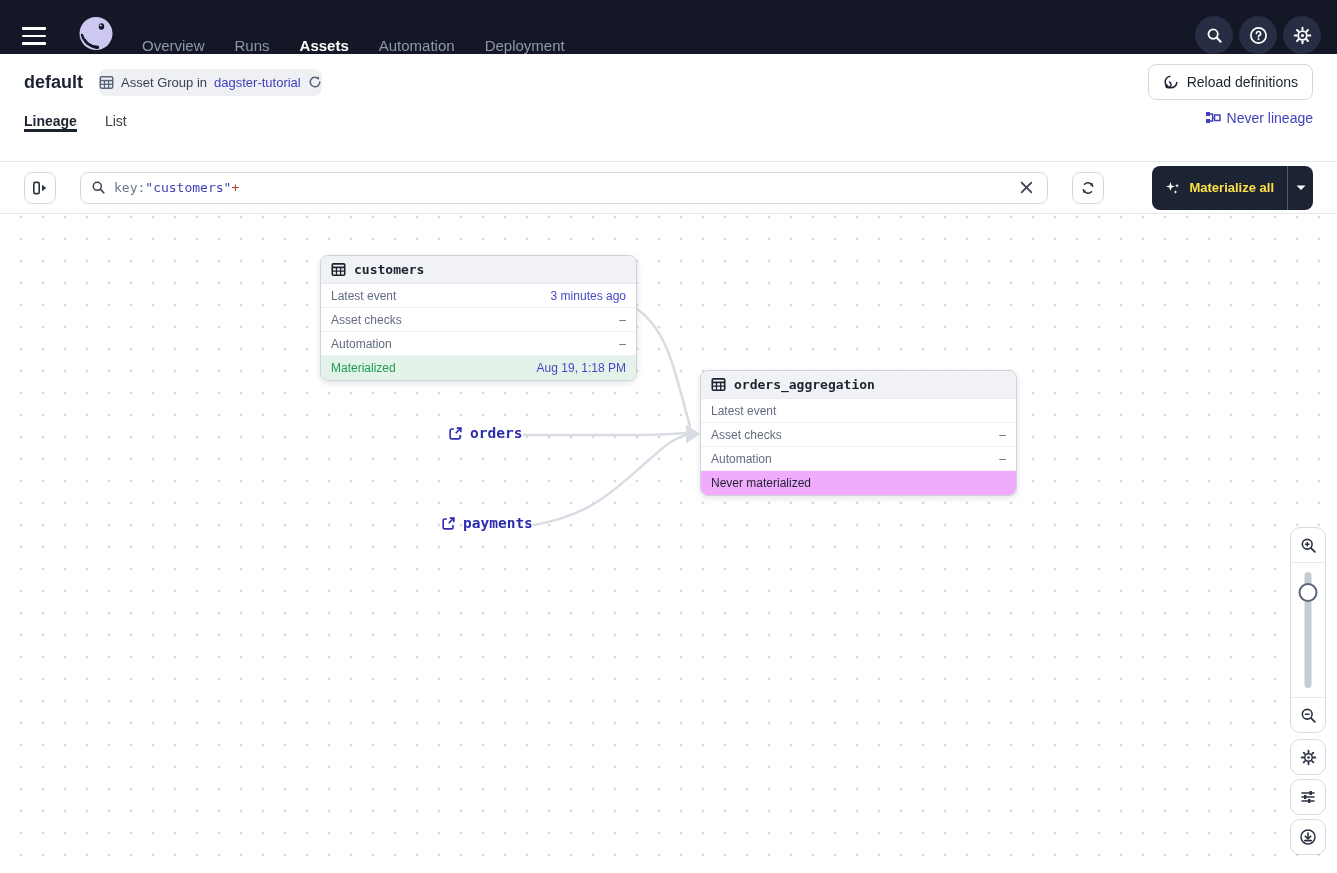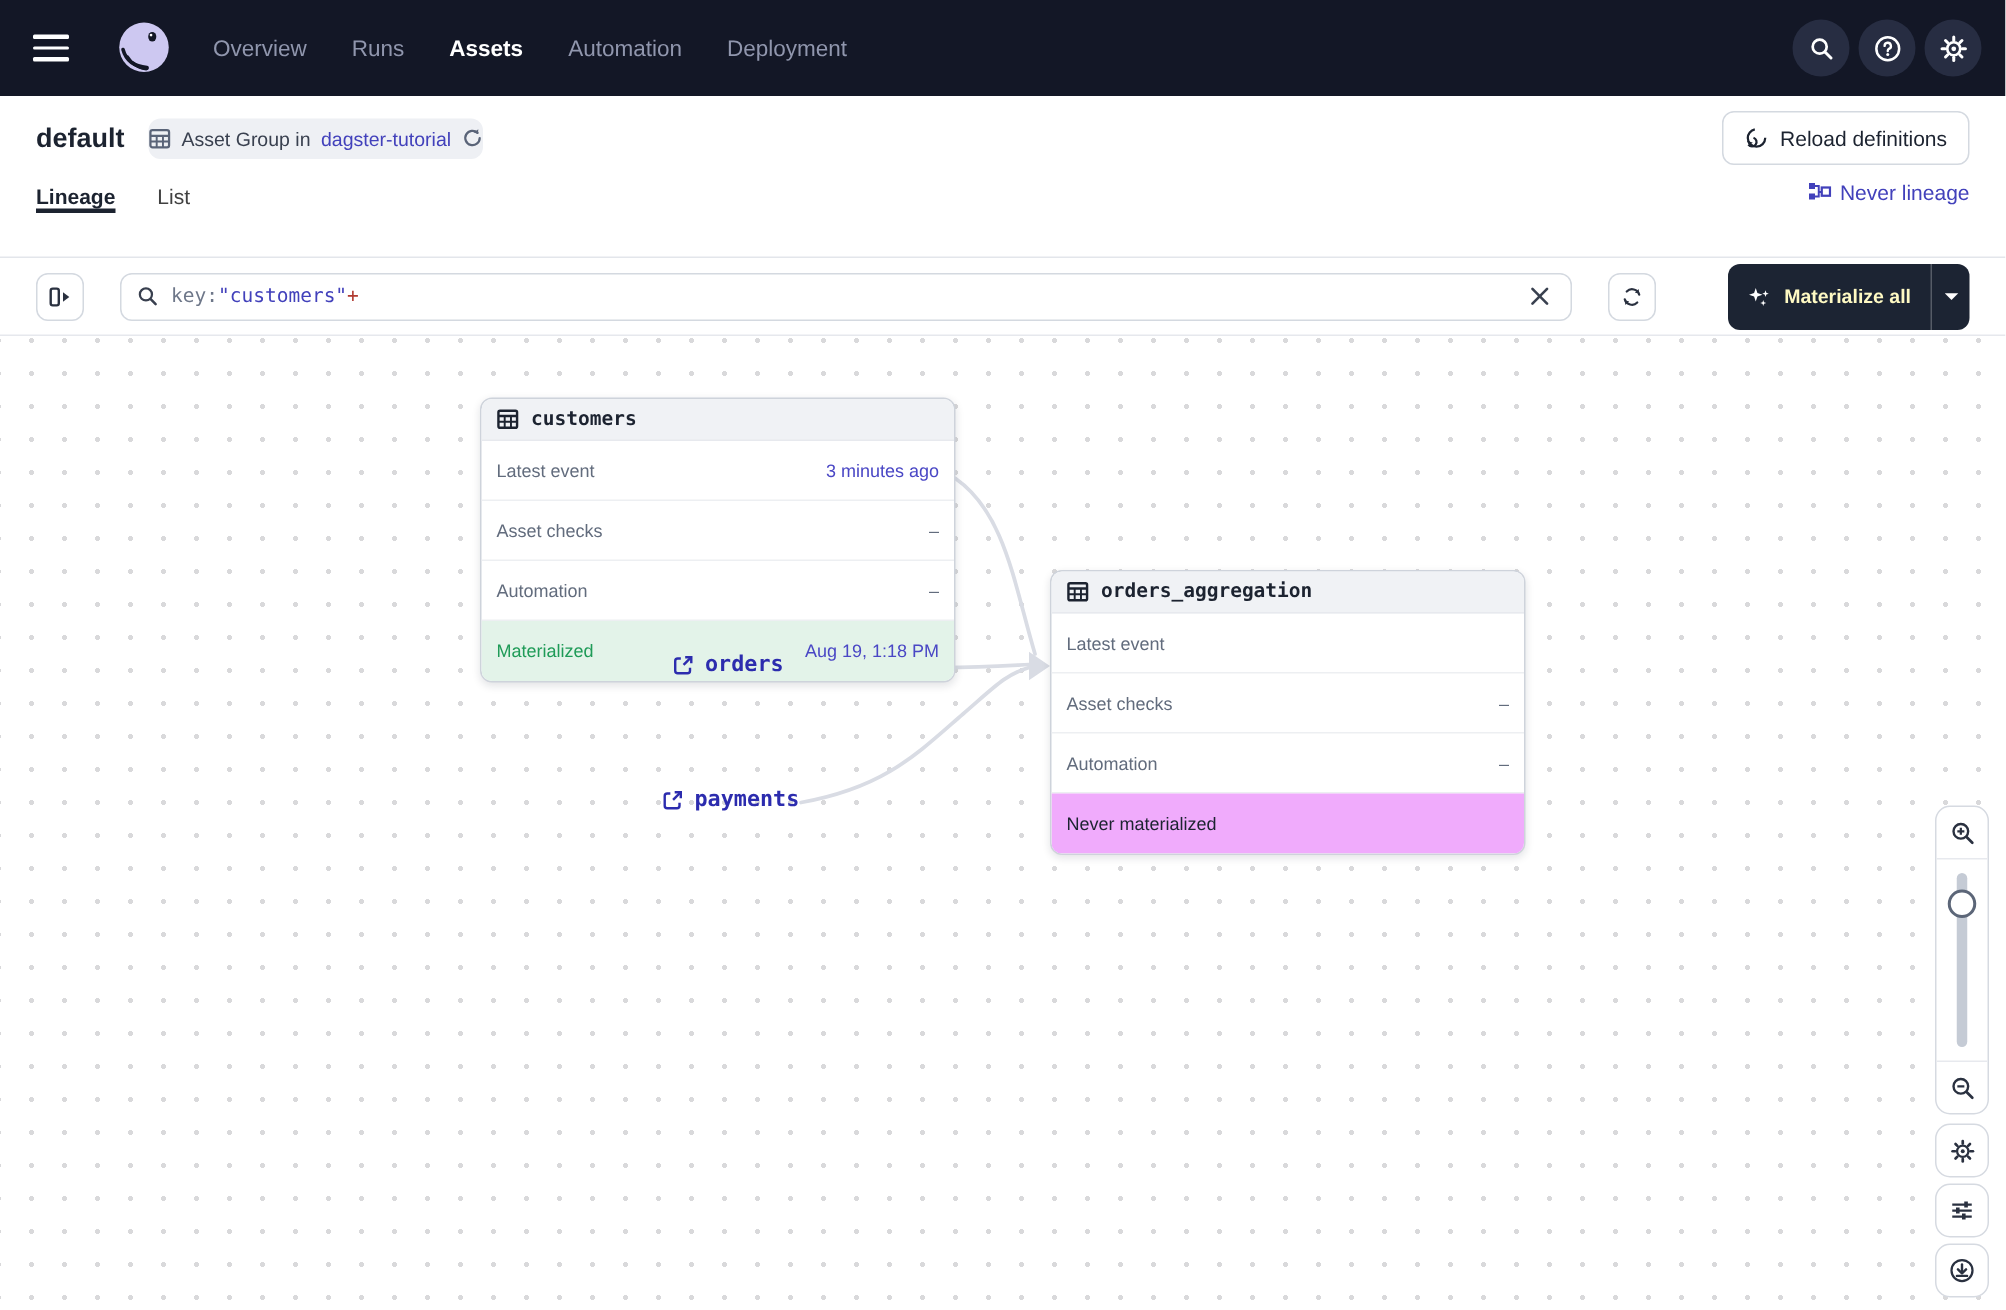--- a/index.html
+++ b/index.html
@@ -1,19 +1,19 @@
 <!DOCTYPE html>
 <html><head>
 <meta charset="utf-8">
 <style>
   * { margin:0; padding:0; box-sizing:border-box; }
   html,body { width:1337px; height:873px; font-family:"Liberation Sans", sans-serif; background:#fff; overflow:hidden; }
 
   
-  .topnav { height:64px; background:#131726; display:flex; align-items:center; padding:0 16px; }
+  .topnav { height:54px; background:#131726; display:flex; align-items:flex-end; padding:0 16px; }
   .hamburger { width:36px; height:36px; display:flex; flex-direction:column; justify-content:center; gap:5px; cursor:pointer; margin-left:6px; }
   .hamburger span { display:block; width:24px; height:2.6px; background:#fff; border-radius:1px; }
   .logo { width:40px; height:40px; margin-left:18px; }
   .navitems { display:flex; align-items:center; margin-left:26px; gap:30px; }
   .navitem { font-size:15px; color:#9096ad; cursor:pointer; }
   .navitem.active { color:#ffffff; font-weight:700; }
   .topnav-spacer { flex:1; }
   .nav-iconbtn { width:38px; height:38px; border-radius:50%; background:#272d42; display:flex; align-items:center; justify-content:center; margin-left:6px; cursor:pointer; color:#fff; }
 
   
@@ -34,34 +34,34 @@
   
   .toolbar { height:52px; display:flex; align-items:center; padding:0 24px; gap:24px; border-bottom:1px solid #e6e8ed; }
   .sq-btn { width:32px; height:32px; border:1px solid #d4d9e0; border-radius:8px; background:#fff; display:flex; align-items:center; justify-content:center; cursor:pointer; color:#39404f; flex:none; }
   .searchbox { flex:1; height:32px; border:1px solid #d4d9e0; border-radius:8px; display:flex; align-items:center; padding:0 10px; gap:8px; cursor:text; background:#fff; }
   .searchbox .query { font-family:"DejaVu Sans Mono", monospace; font-size:13px; display:flex; }
   .q-key { color:#6e7789; }
   .q-val { color:#4241bb; }
   .q-op  { color:#b13a30; }
   .search-spacer { flex:1; }
   .clear-x { width:22px; height:22px; display:flex; align-items:center; justify-content:center; color:#39404f; cursor:pointer; }
-  .mat-group { display:flex; height:44px; border-radius:8px; overflow:hidden; background:#1c2433; color:#fef9c3; flex:none;margin-left:24px; }
+  .mat-group { display:flex; height:44px; border-radius:8px; overflow:hidden; background:#1c2433; color:#fde047; flex:none;margin-left:24px; }
   .mat-main { display:flex; align-items:center; gap:8px; padding:0 13px; font-size:13px; font-weight:600; cursor:pointer; }
   .mat-caret { width:26px; display:flex; align-items:center; justify-content:center; border-left:1px solid rgba(255,255,255,.25); cursor:pointer; }
 
   
   .canvas { position:relative; height:649px; background:#fff;
     background-image:radial-gradient(circle, #d9d9db 1.5px, transparent 1.6px);
     background-size:22px 22px; background-position:10px 14px; overflow:hidden; }
   .edges { position:absolute; inset:0; pointer-events:none; }
 
   .asset-node { position:absolute; width:317px; border:1px solid #ced3db; border-radius:8px; background:#fff; overflow:hidden; box-shadow:0 2px 6px rgba(20,28,45,.12); cursor:pointer; }
   .asset-node .nh { display:flex; align-items:center; gap:8px; background:#f0f2f5; padding:6px 10px; border-bottom:1px solid #e7e9ee; }
   .asset-node .nh .nt { font-family:"DejaVu Sans Mono", monospace; font-size:13px; font-weight:700; color:#1c2330; }
-  .nrow { display:flex; align-items:center; justify-content:space-between; padding:4px 10px; height:40px; font-size:12px; border-bottom:1px solid #edeff2; }
+  .nrow { display:flex; align-items:center; justify-content:space-between; padding:4px 10px; height:24px; font-size:12px; border-bottom:1px solid #edeff2; }
   .nrow:last-child { border-bottom:none; }
   .nrow .lbl { color:#626c7d; }
   .nrow .val { color:#626c7d; }
   .nrow .val.link { color:#4a47c5; cursor:pointer; }
   .nrow.status-green { background:#e3f3e9; }
   .nrow.status-green .lbl { color:#1f9b58; }
   .nrow.status-gray { background:#f0abfc;align-items:center; }
   .nrow.status-gray .lbl { color:#1c2330; }
 
   .ext-asset { position:absolute; display:flex; align-items:center; gap:7px; color:#2c2cae; cursor:pointer; }

